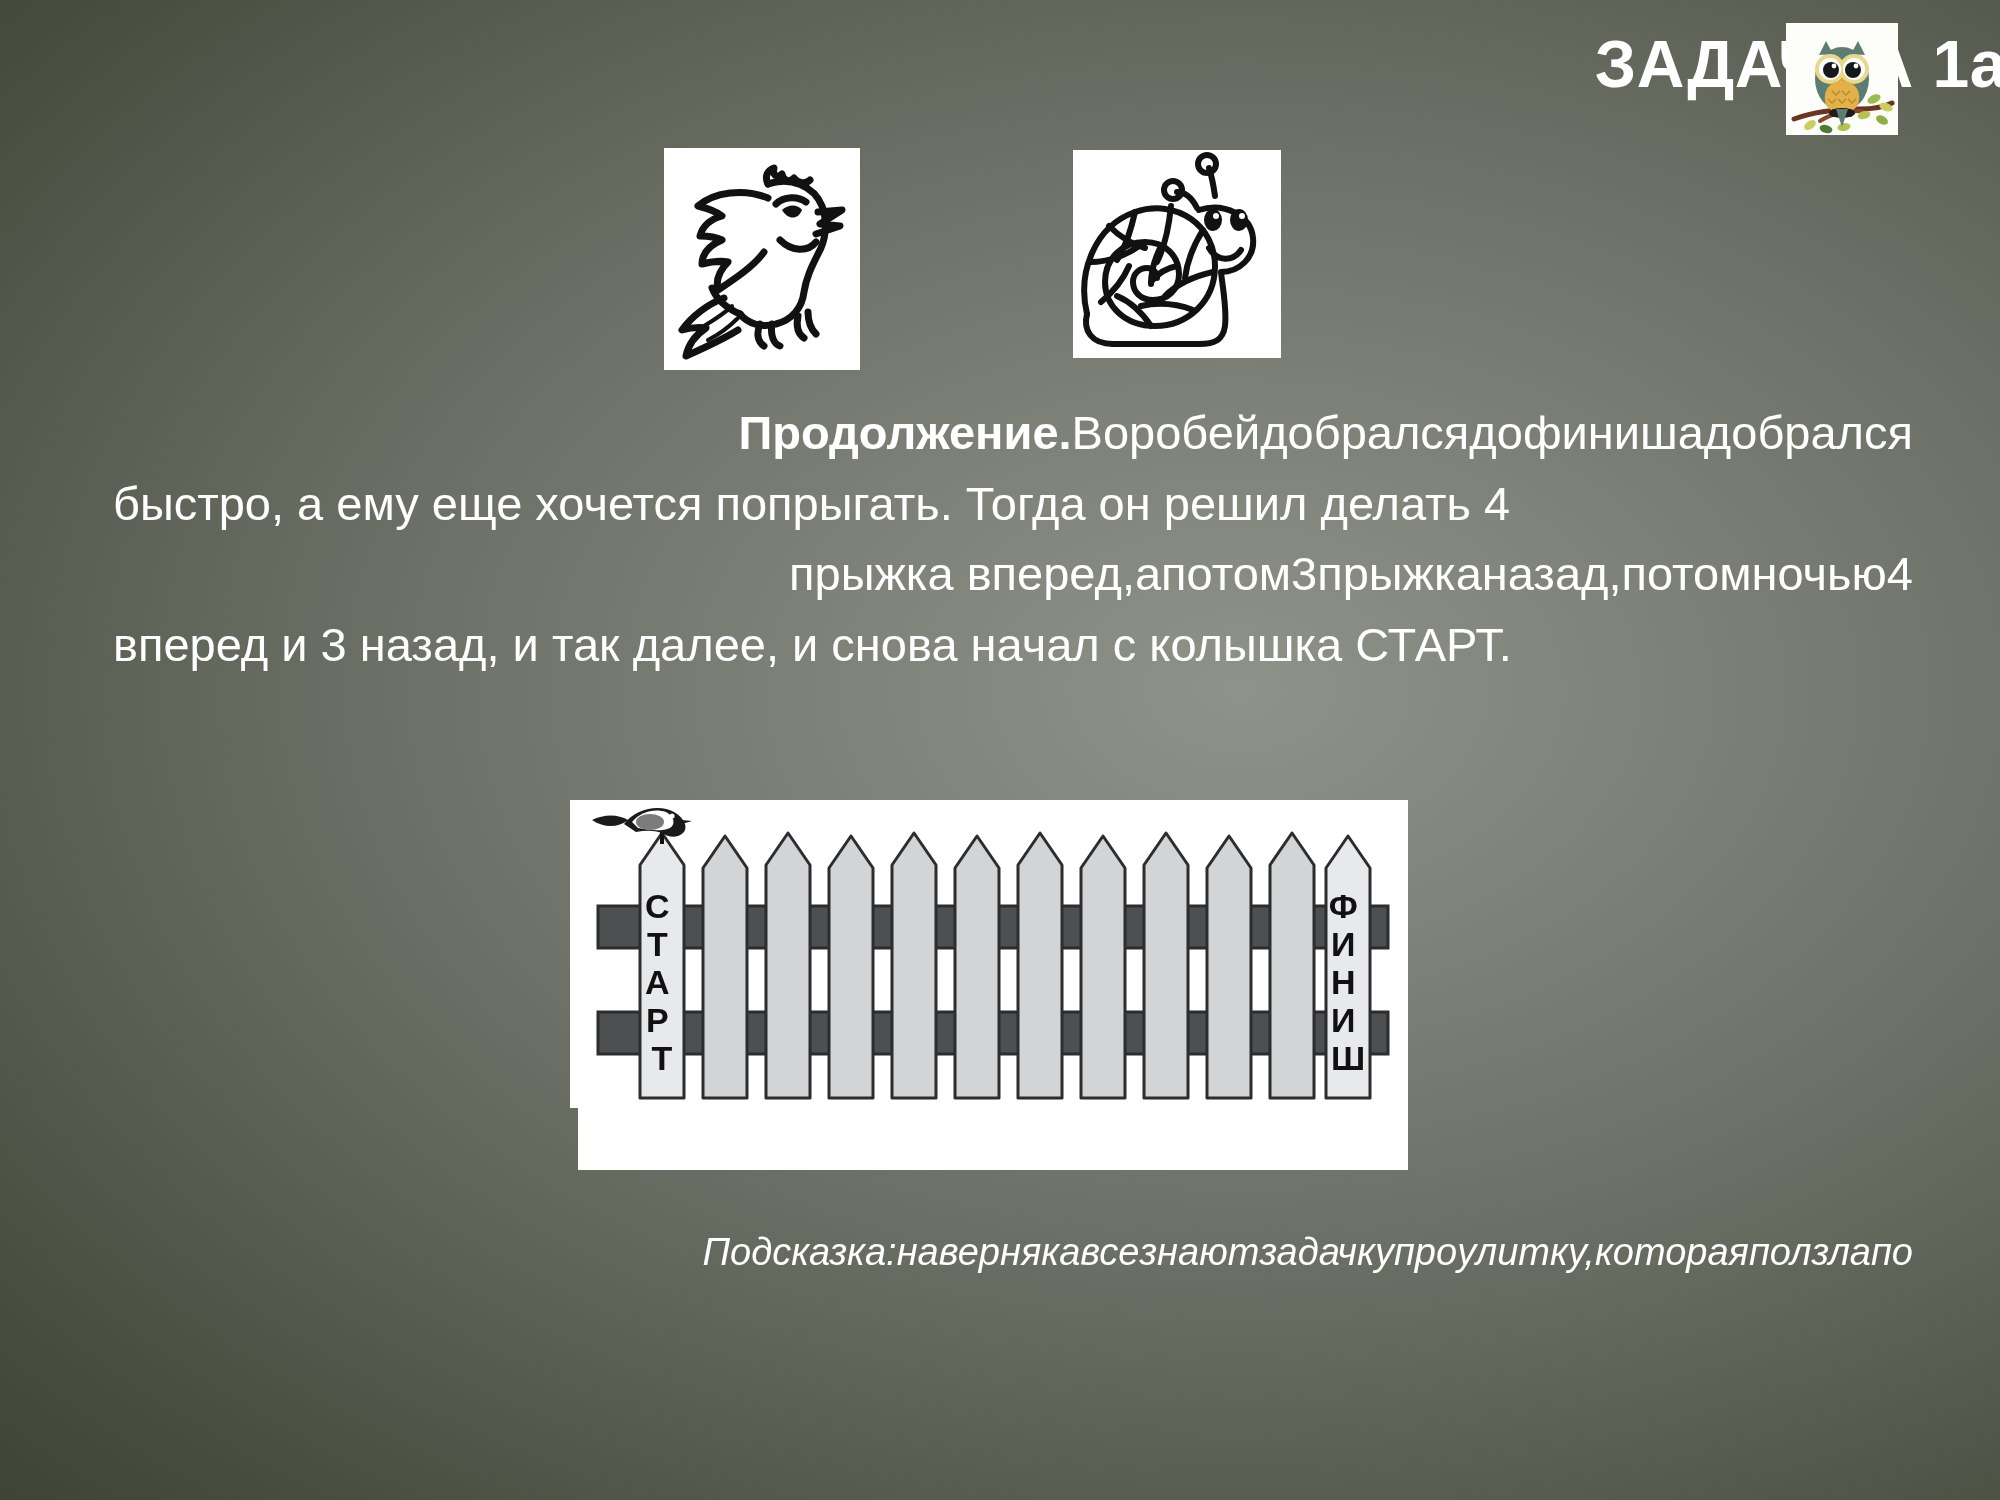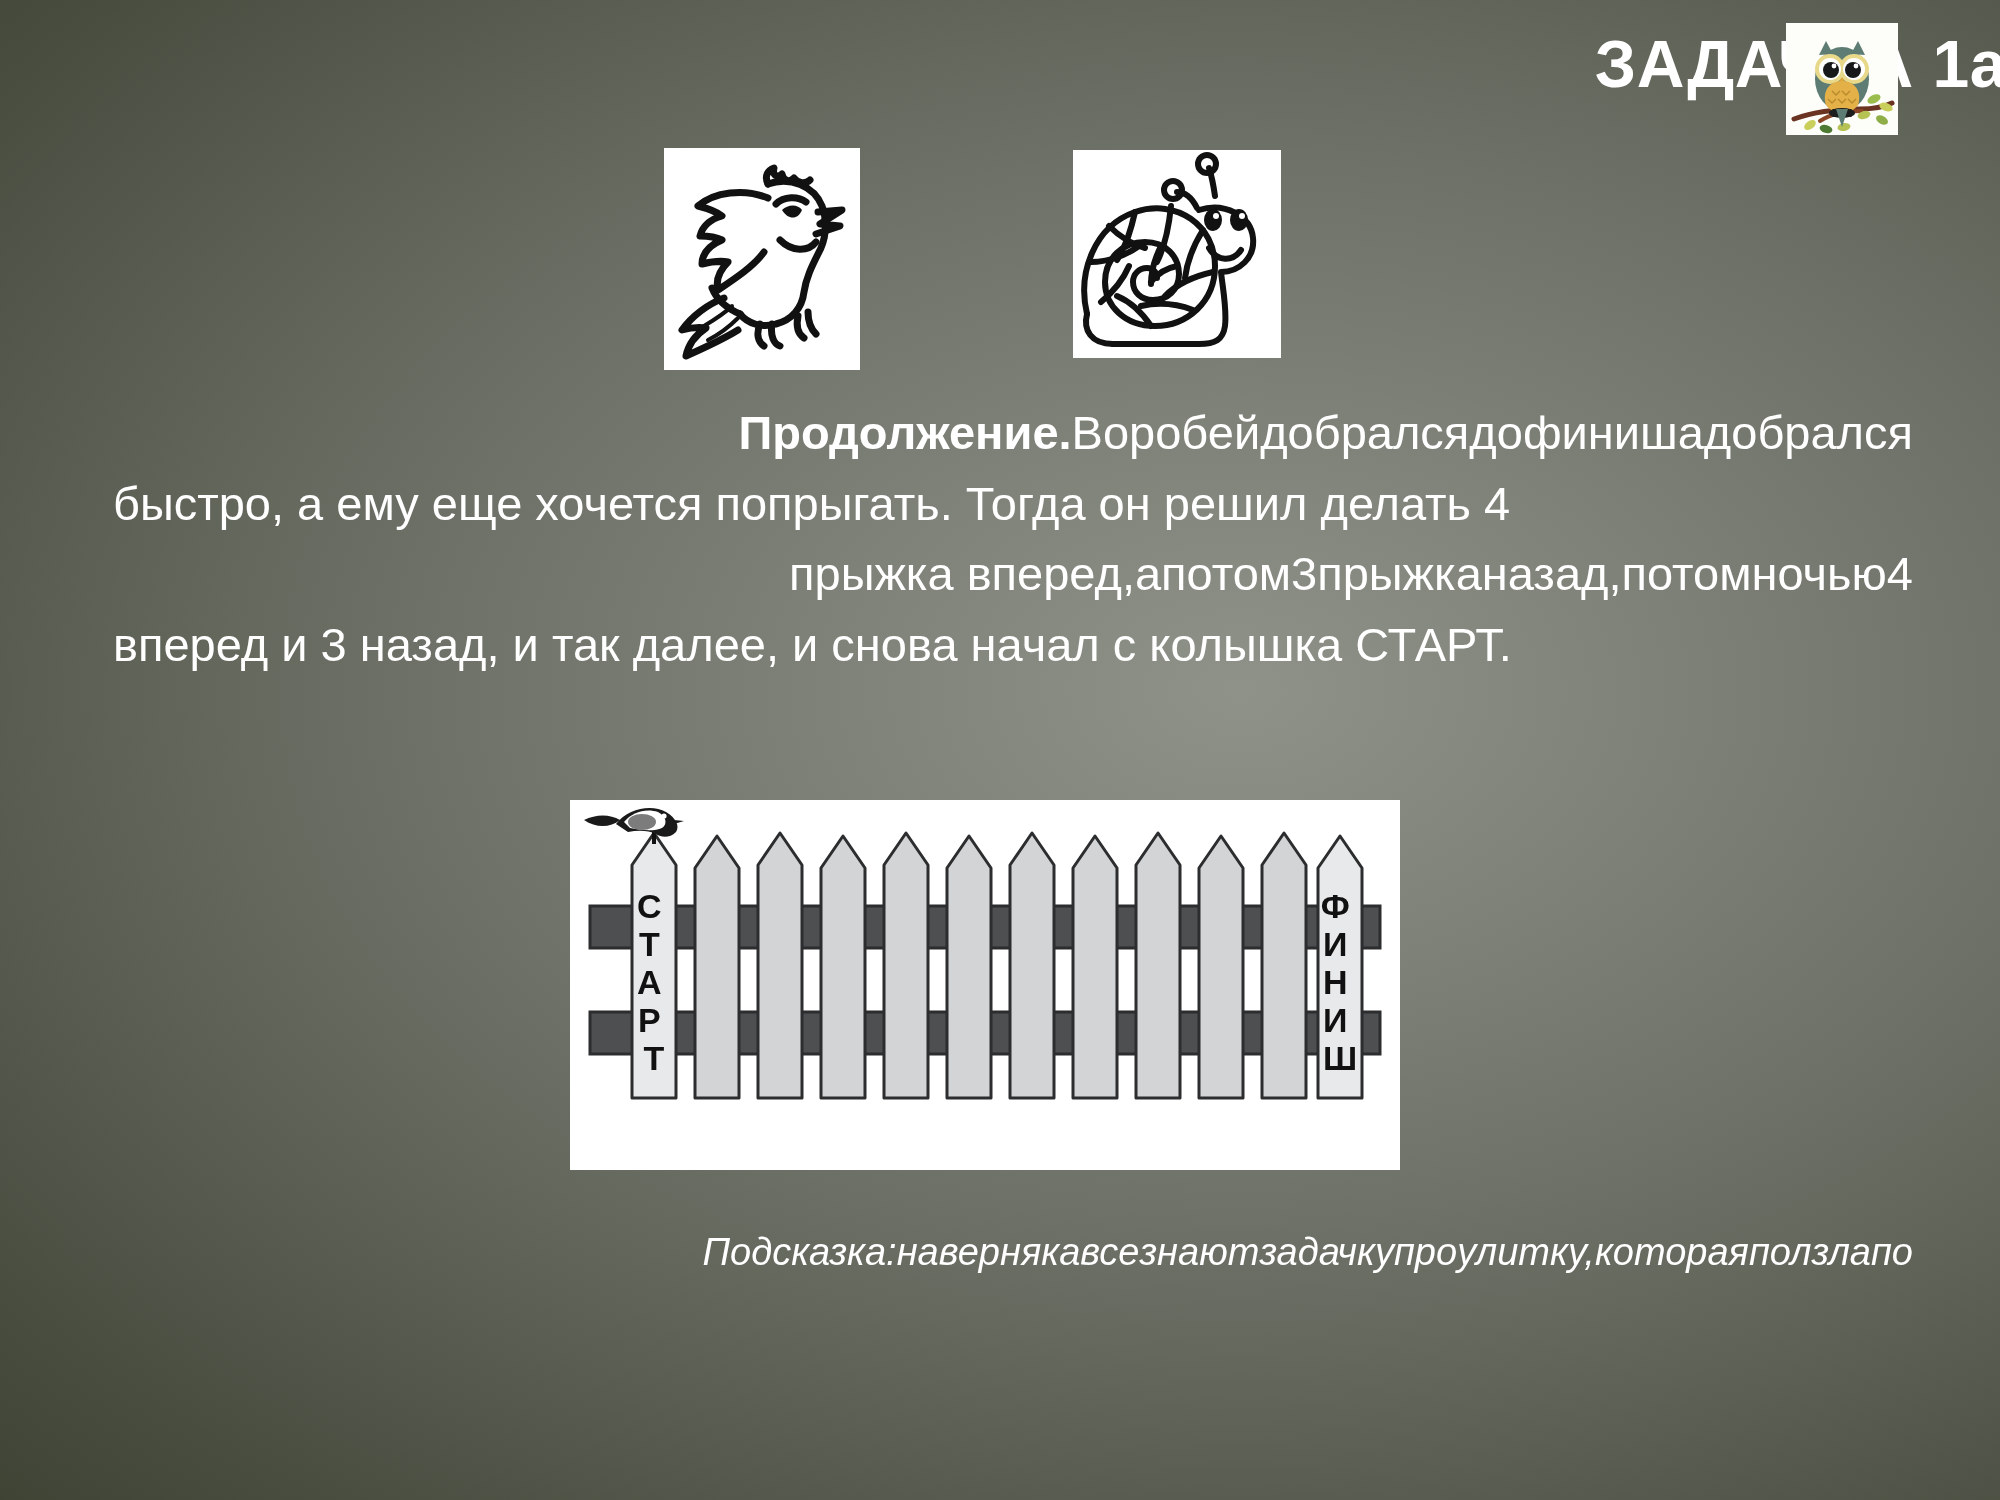--- a/index.html
+++ b/index.html
@@ -91,20 +91,21 @@
   .lead { font-weight: bold; }
 
   
   .fence-frame {
     position: absolute;
     left: 570px;
     top: 800px;
     width: 830px;
     height: 308px;
     background: #ffffff;
+    padding-left: 8px;
   }
   .fence-frame svg { display: block; width: 830px; height: 370px; }
 
   
   .hint {
     position: absolute;
     left: 113px;
     top: 1222px;
     width: 1800px;
     color: #ffffff;

